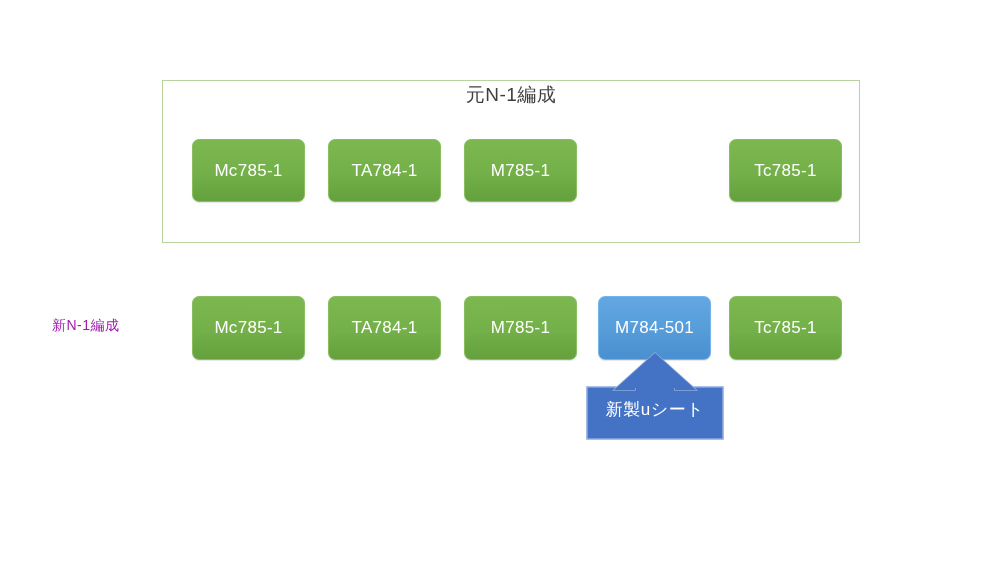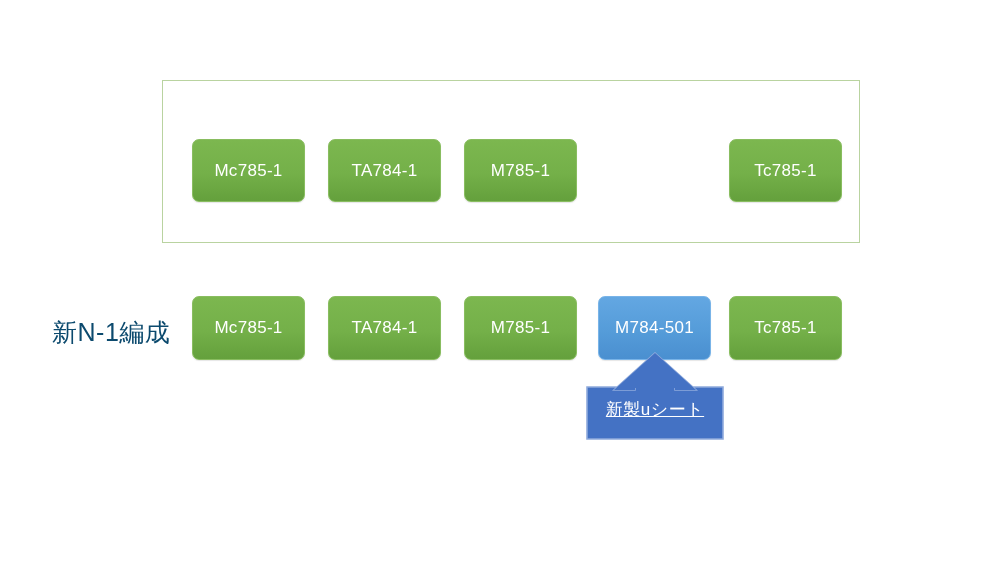--- a/index.html
+++ b/index.html
@@ -35,22 +35,22 @@
     text-align: center;
     color: #3f3f3f;
     font-size: 19px;
     line-height: 1.2;
     letter-spacing: 0.5px;
     white-space: nowrap;
   }
 
   .row-label {
     position: absolute;
-    color: #0c4a6e;
-    font-size: 25px;
+    color: #a21caf;
+    font-size: 14px;
     line-height: 1.2;
     letter-spacing: 0.5px;
     white-space: nowrap;
   }
 
   
   .car {
     position: absolute;
     box-sizing: border-box;
     display: flex;
@@ -85,30 +85,30 @@
   .callout-label {
     position: absolute;
     left: 0;
     right: 0;
     text-align: center;
     color: #ffffff;
     font-size: 17px;
     letter-spacing: 0.5px;
     white-space: nowrap;
     pointer-events: none;
-    text-decoration: underline;
   }
 </style>
 </head>
 <body>
 
 <div id="canvas">
 
   <div class="group-frame" style="left:162px; top:80px; width:698px; height:163px;"></div>
 
+  <div class="group-title" style="left:162px; top:84px; width:698px;">元N-1編成</div>
 
   <div class="car green" style="left:192px; top:139px; width:113px; height:63px;">
     <span>Mc785-1</span>
   </div>
 
   <div class="car green" style="left:328px; top:139px; width:113px; height:63px;">
     <span>TA784-1</span>
   </div>
 
   <div class="car green" style="left:464px; top:139px; width:113px; height:63px;">

